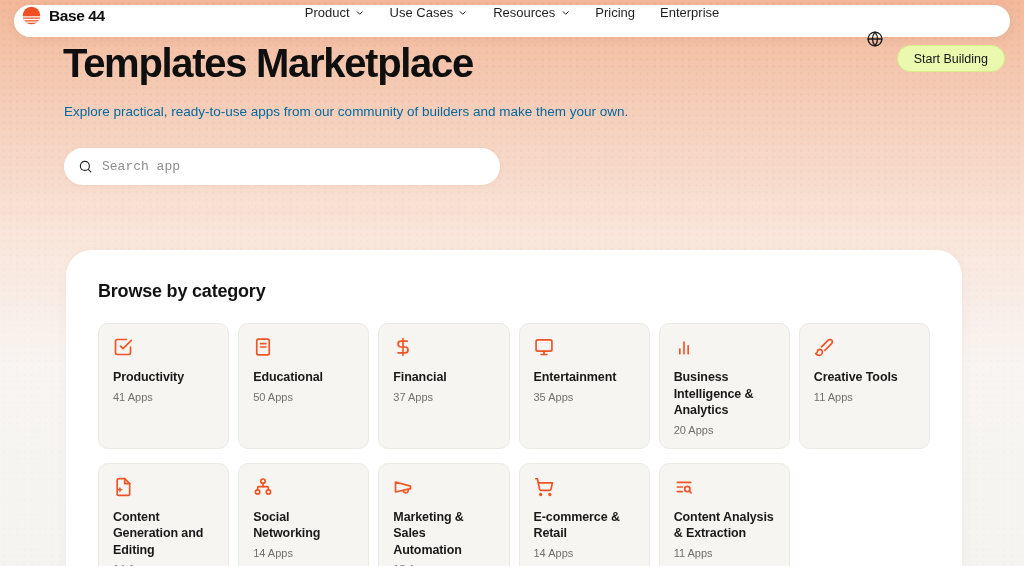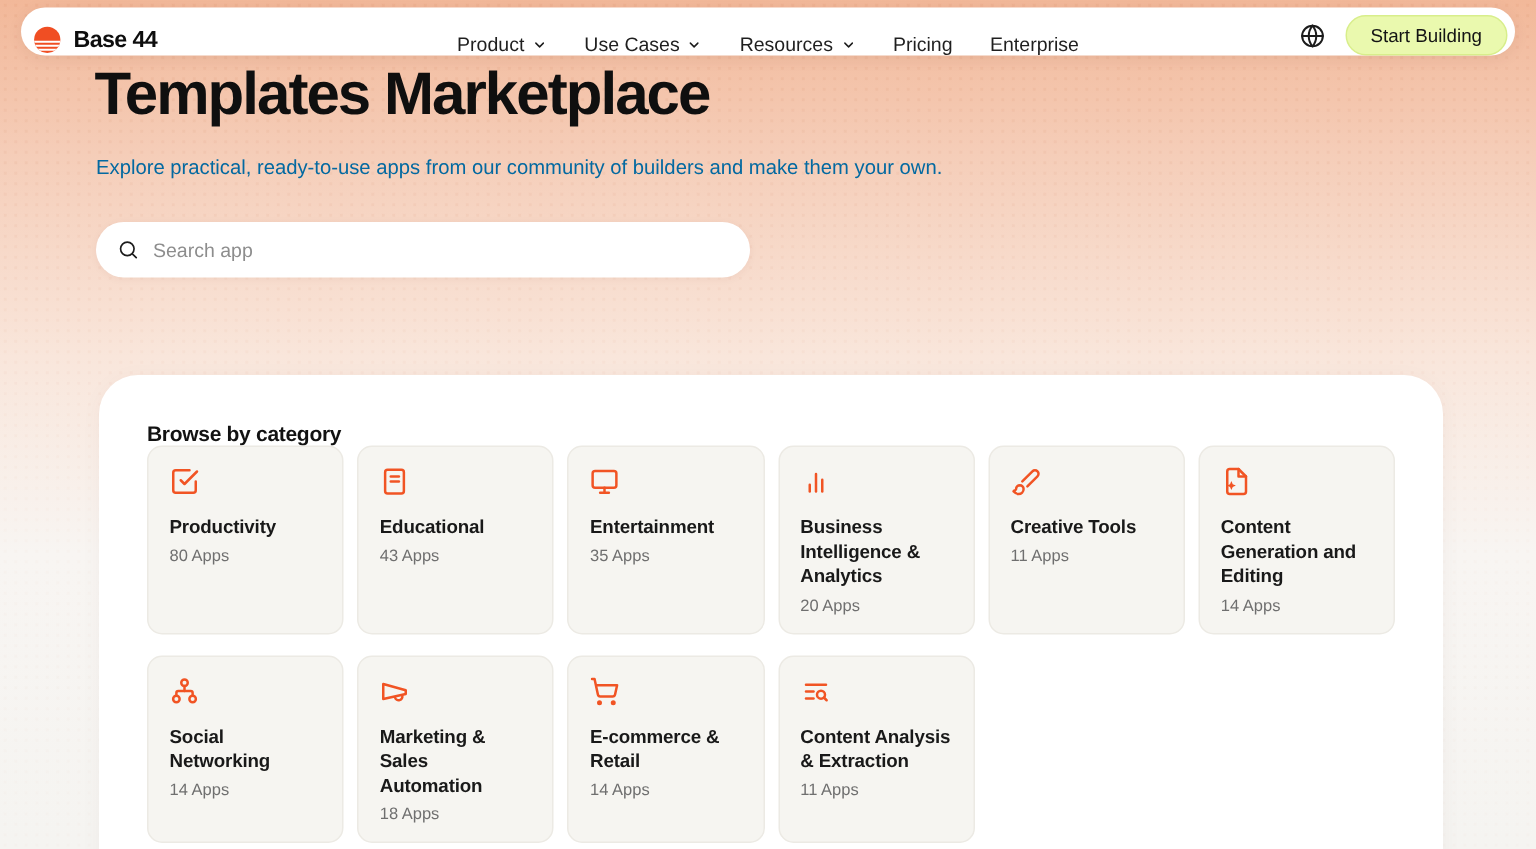--- a/index.html
+++ b/index.html
@@ -17,68 +17,68 @@
     background-size:7px 7px;
     -webkit-mask-image:linear-gradient(180deg, rgba(0,0,0,.9), rgba(0,0,0,.25) 55%, rgba(0,0,0,.18));
             mask-image:linear-gradient(180deg, rgba(0,0,0,.9), rgba(0,0,0,.25) 55%, rgba(0,0,0,.18));
   }
 
   
   .navbar {
     position:absolute; left:14px; right:14px; top:5px; height:32px;
     background:#fff; border-radius:999px;
     box-shadow:0 2px 10px rgba(90,40,10,.08);
-    display:flex; align-items:flex-end; padding:0 5px 0 7px;
+    display:flex; align-items:flex-start; padding:0 5px 0 7px;
   }
   .brand { display:flex; align-items:center; gap:7px; }
   .brand svg { width:21px; height:21px; display:block; }
   .brand-name { font-size:15.5px; font-weight:700; letter-spacing:-0.4px; color:#0e0e0e; }
   .nav-links {
     position:absolute; left:50%; transform:translateX(-50%);
     display:flex; align-items:center; gap:25px;
   }
   .nav-link { display:flex; align-items:center; gap:5px; font-size:13px; color:#1f1f1f; cursor:pointer; white-space:nowrap; }
   .nav-link svg { width:10px; height:10px; }
   .nav-right { margin-left:auto; display:flex; align-items:center; gap:13px; }
   .globe-btn { width:18px; height:18px; display:block; cursor:pointer; }
   .start-btn {
     background:#EAF9AE; border:1px solid #D8EE8B; border-radius:999px;
     height:27px; padding:0 16px; font-size:12.5px; font-weight:500; color:#141414;
-    font-family:inherit; cursor:pointer; display:flex; align-items:center;
+    font-family:inherit; cursor:pointer; display:flex; align-items:center;margin-top:40px;
   }
 
   
   .hero-title {
     position:absolute; left:63px; top:41px;
     font-size:40px; font-weight:700; letter-spacing:-1.3px; color:#0f0f0f;
   }
   .hero-sub {
     position:absolute; left:64px; top:104px;
     font-size:13.5px; color:#0369a1;
   }
   .search-pill {
     position:absolute; left:64px; top:148px; width:436px; height:37px;
     background:#fff; border-radius:999px; box-shadow:0 1px 6px rgba(90,40,10,.05);
     display:flex; align-items:center; gap:9px; padding:0 14px;
   }
   .search-pill svg { width:15px; height:15px; flex:none; }
   .search-pill input {
     border:none; outline:none; background:transparent; width:100%;
-    font-size:13px; color:#1a1a1a; font-family:Liberation Sans, sans-serif;
+    font-size:13px; color:#1a1a1a; font-family:Liberation Mono, monospace;
   }
   .search-pill input::placeholder { color:#8d8d8d; }
 
   
   .panel {
     position:absolute; left:66px; top:250px; width:896px; height:360px;
     background:#fff; border-radius:26px;
     box-shadow:0 2px 14px rgba(90,40,10,.04);
     padding:31px 32px 0 32px;
   }
-  .panel-heading { font-size:14px; font-weight:600; letter-spacing:-0.2px; color:#121212; }
+  .panel-heading { font-size:18px; font-weight:600; letter-spacing:-0.2px; color:#121212; margin-bottom:21px; }
   .cat-grid {
     display:grid; grid-template-columns:repeat(6,1fr);
     column-gap:9px; row-gap:14px;
   }
   .cat-card {
     background:#F6F5F1; border:1px solid #ECEAE4; border-radius:10px;
     min-height:96px; padding:13px 13px 12px 14px; cursor:pointer;
   }
   .cat-card svg { width:20px; height:20px; display:block; margin-bottom:12px; }
   .cat-title { font-size:12.5px; font-weight:700; color:#191919; line-height:1.32; letter-spacing:-0.1px; }
@@ -162,33 +162,41 @@
   <h2 class="panel-heading">Browse by category</h2>
 
   <div class="cat-grid">
 
     <div class="cat-card">
       <svg viewBox="0 0 24 24" class="ico">
         <path d="m9 11 3 3L22 4"></path>
           <path d="M21 12v7a2 2 0 0 1-2 2H5a2 2 0 0 1-2-2V5a2 2 0 0 1 2-2h11"></path>
       </svg>
       <div class="cat-title">Productivity</div>
-      <div class="cat-count">80 Apps</div>
+      <div class="cat-count">41 Apps</div>
     </div>
 
     <div class="cat-card">
       <svg viewBox="0 0 24 24" class="ico">
         <rect x="4.5" y="2.5" width="15" height="19" rx="2"></rect>
           <path d="M9 8h6.5"></path>
           <path d="M9 12h6.5"></path>
       </svg>
       <div class="cat-title">Educational</div>
-      <div class="cat-count">43 Apps</div>
-    </div>
-
+      <div class="cat-count">50 Apps</div>
+    </div>
+
+    <div class="cat-card">
+      <svg viewBox="0 0 24 24" class="ico">
+        <line x1="12" y1="2" x2="12" y2="22"></line>
+          <path d="M17 5H9.5a3.5 3.5 0 0 0 0 7h5a3.5 3.5 0 0 1 0 7H6"></path>
+      </svg>
+      <div class="cat-title">Financial</div>
+      <div class="cat-count">37 Apps</div>
+    </div>
 
     <div class="cat-card">
       <svg viewBox="0 0 24 24" class="ico">
         <rect x="2.5" y="3.5" width="19" height="13.5" rx="2"></rect>
           <line x1="12" y1="17" x2="12" y2="21"></line>
           <line x1="8.5" y1="21" x2="15.5" y2="21"></line>
       </svg>
       <div class="cat-title">Entertainment</div>
       <div class="cat-count">35 Apps</div>
     </div>

